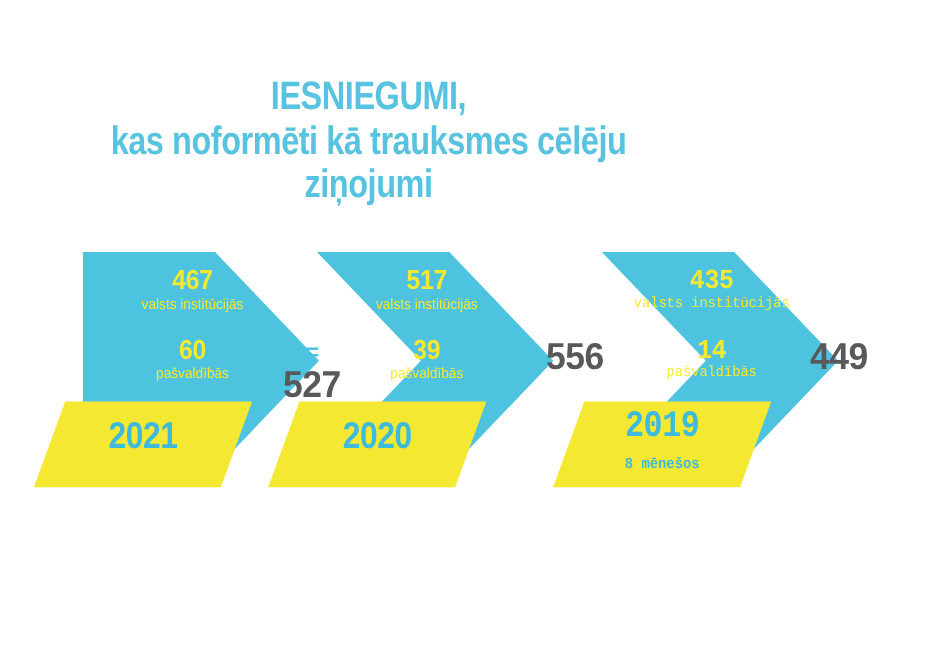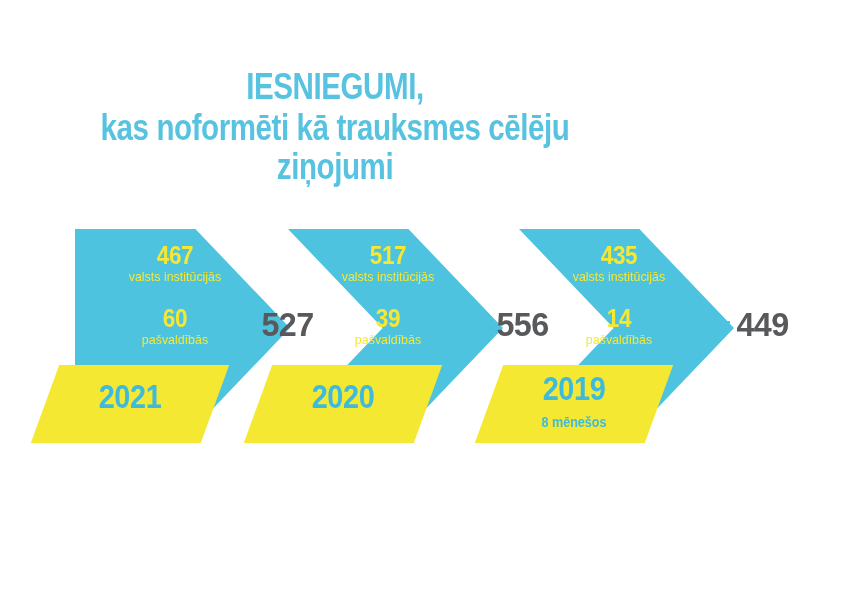--- a/index.html
+++ b/index.html
@@ -45,21 +45,21 @@
     height: 245px;
   }
   .group {
     position: absolute;
     top: 0;
     width: 250px;
     height: 245px;
   }
   #group-0 { left: 40px; }
   #group-1 { left: 253px; }
-  #group-2 { left: 484px; }
+  #group-2 { left: 512px; font-family: Liberation Mono, monospace; }
 
   .chevron {
     position: absolute;
     left: 35px;
     top: 14px;
     width: 215px;
     height: 198px;
     background: #4EC3E0;
   }
   .chevron.notched {
@@ -137,21 +137,21 @@
   
   .total {
     position: absolute;
     top: 92px;
     white-space: nowrap;
     z-index: 5;
     display: flex;
     align-items: center;
     gap: 4px;
   }
-  #total-0 { left: 243px; }
+  #total-0 { left: 256px; flex-direction: column; }
   #total-1 { left: 478px; }
   #total-2 { left: 718px; }
   .eq-sign {
     color: #4EC3E0;
     font-size: 22px;
     font-weight: bold;
     line-height: 1;
     position: relative;
     top: 2px;
   }

